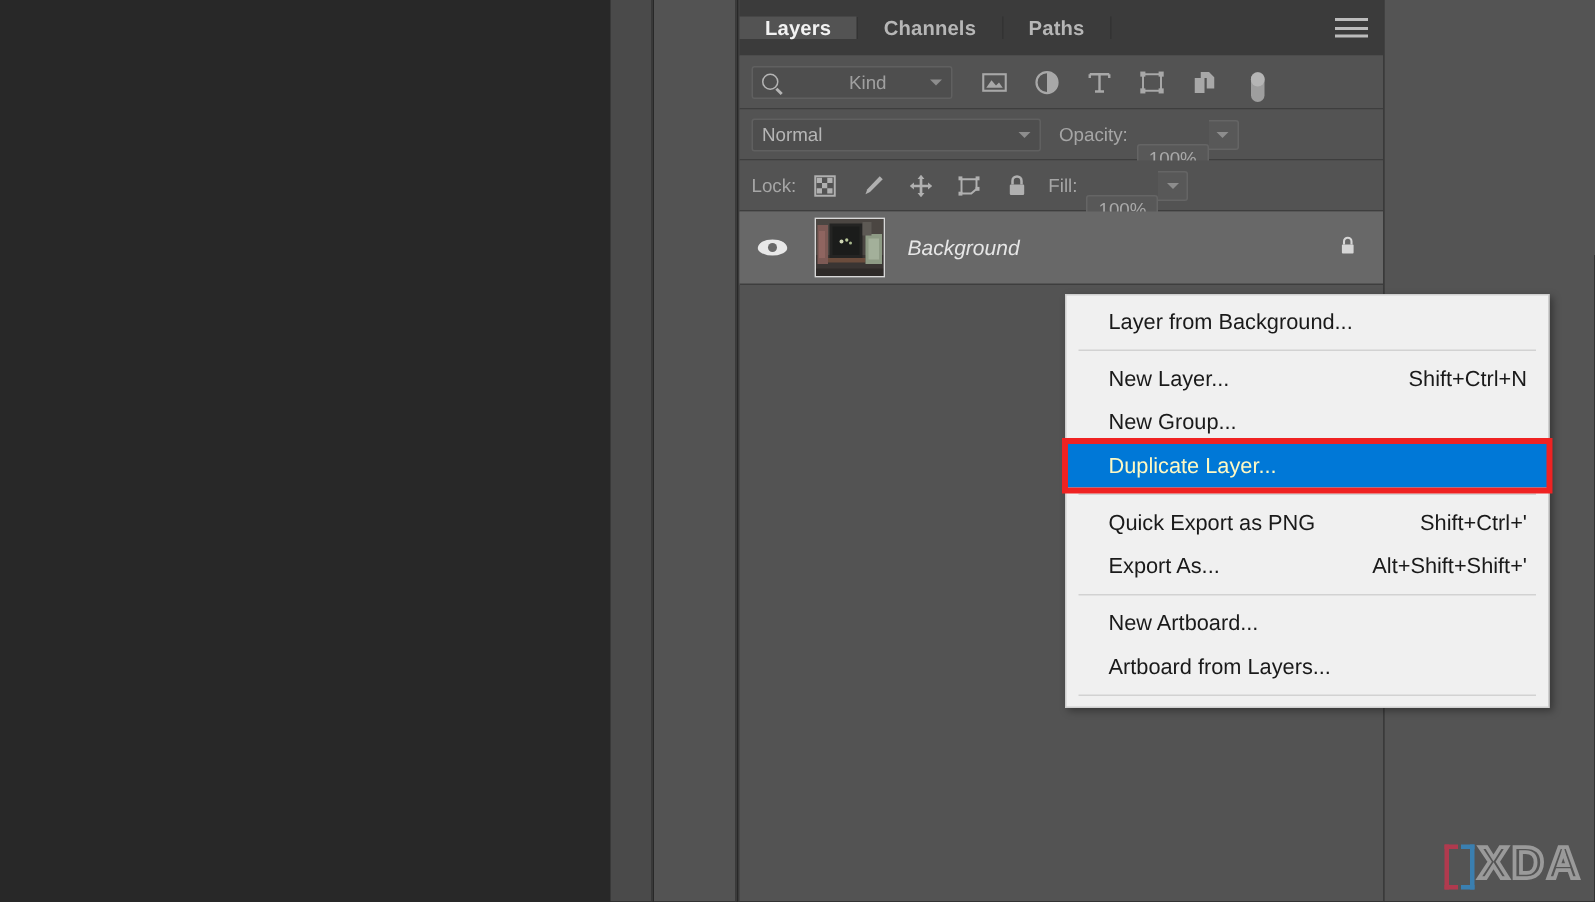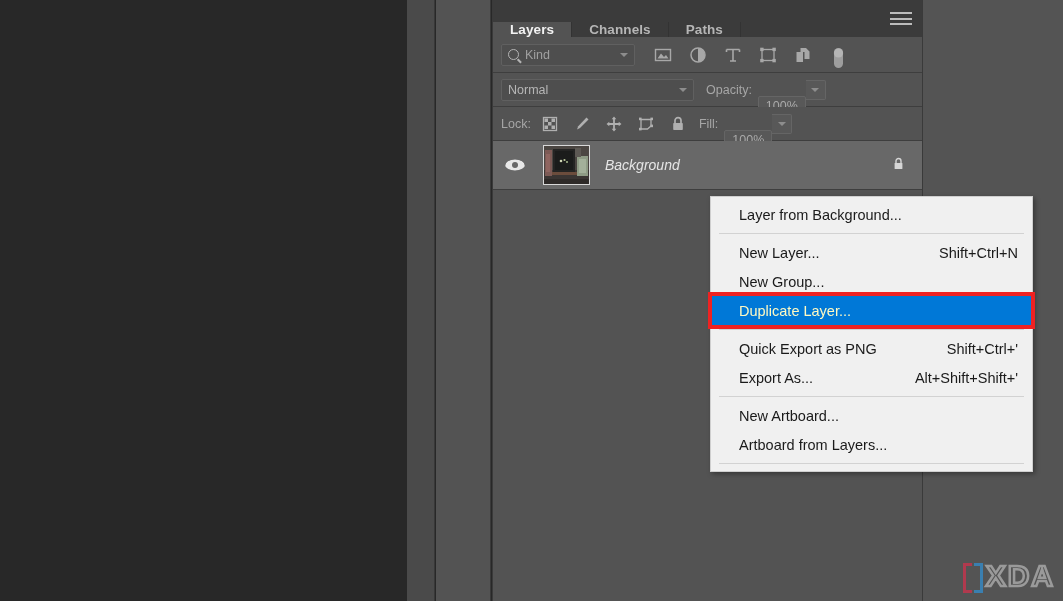--- a/index.html
+++ b/index.html
@@ -46,21 +46,21 @@
     background: #535353;
     border-left: 1px solid #3a3a3a;
     border-right: 1px solid #3a3a3a;
   }
 
   .tabbar {
     position: relative;
     height: 37px;
     background: #3b3b3b;
     display: flex;
-    align-items: flex-end;
+    align-items: center;
   }
   .tab {
     display: flex; align-items: center; justify-content: center;
     padding: 0 17px;
     font-size: 13.5px;
     font-weight: bold;
     color: #b6b6b6;
     border-right: 1px solid #333;
     letter-spacing: .1px;
     cursor: default;
@@ -89,21 +89,21 @@
   .filter-row { height: 36px; display: flex; align-items: center; padding: 0 8px; }
   .kind-box {
     width: 134px; height: 22px;
     background: #4e4e4e;
     border: 1px solid #606060;
     border-radius: 2px;
     display: flex; align-items: center;
     padding: 0 6px;
     gap: 6px;
   }
-  .kind-label { font-size: 12.5px; color: #a0a0a0; flex: 1; }
+  .kind-label { font-size: 12.5px; color: #a0a0a0; flex: 1; margin-left: 41px; }
   .magnifier {
     width: 11px; height: 11px; border: 1.6px solid #b4b4b4;
     border-radius: 50%; position: relative; flex: none;
   }
   .magnifier::after {
     content: ""; position: absolute; right: -4px; bottom: -3px;
     width: 5px; height: 1.6px; background: #b4b4b4;
     transform: rotate(45deg);
   }
   .caret-sm {

